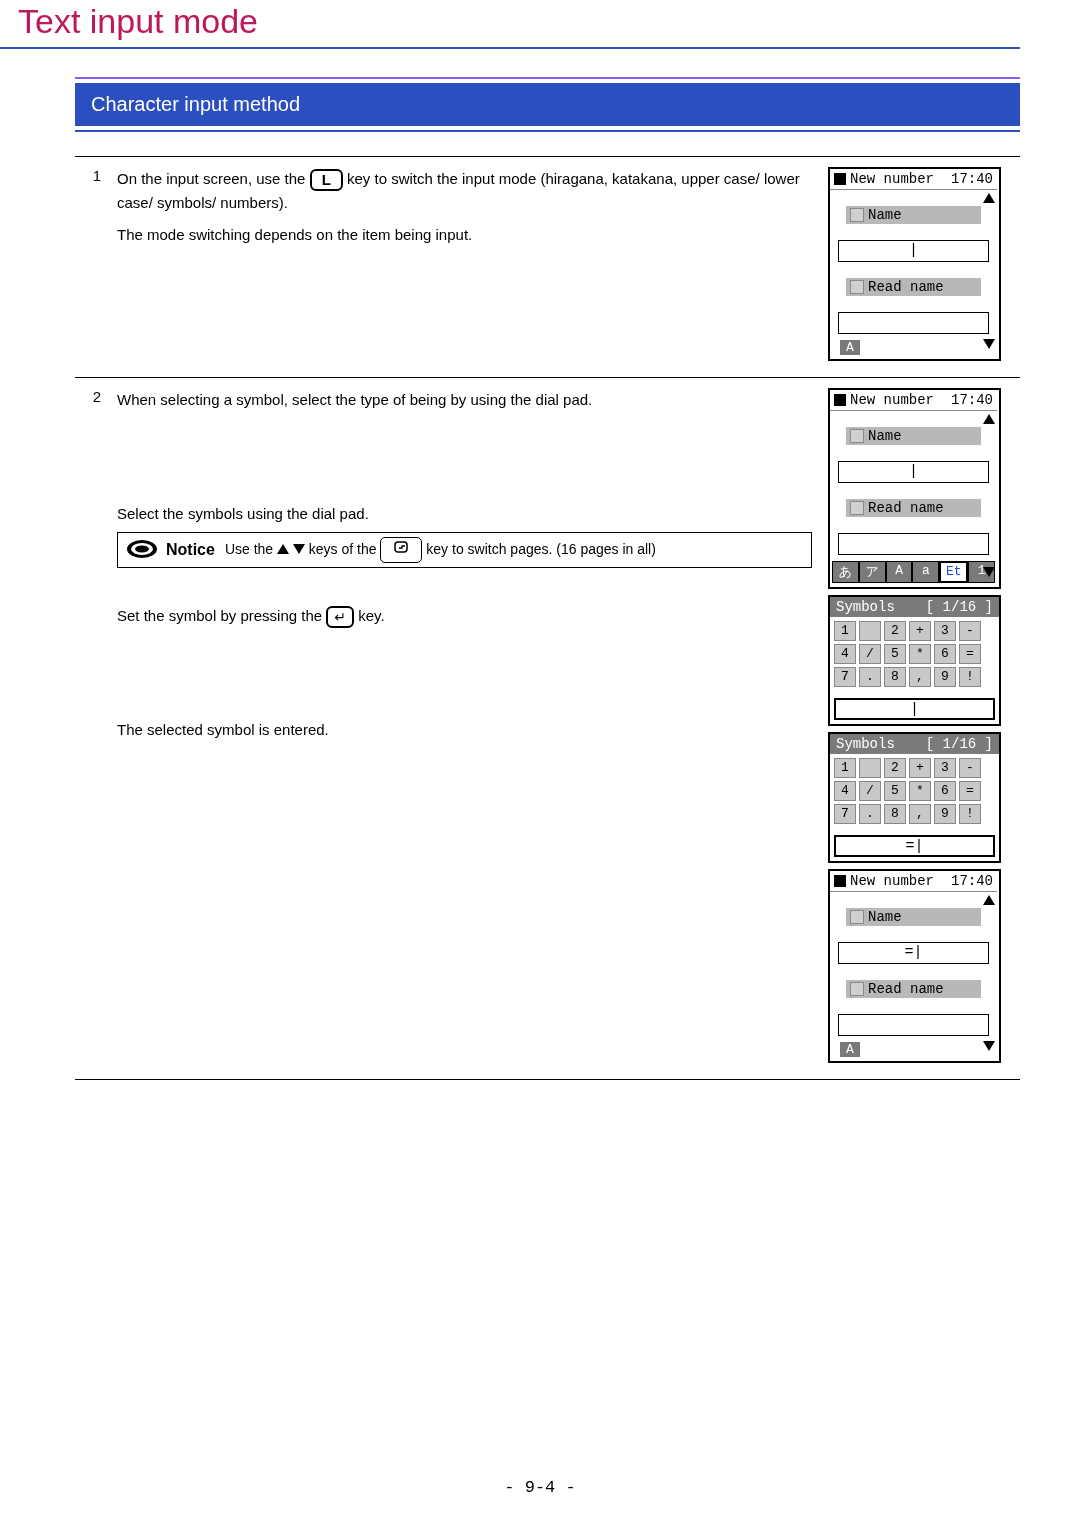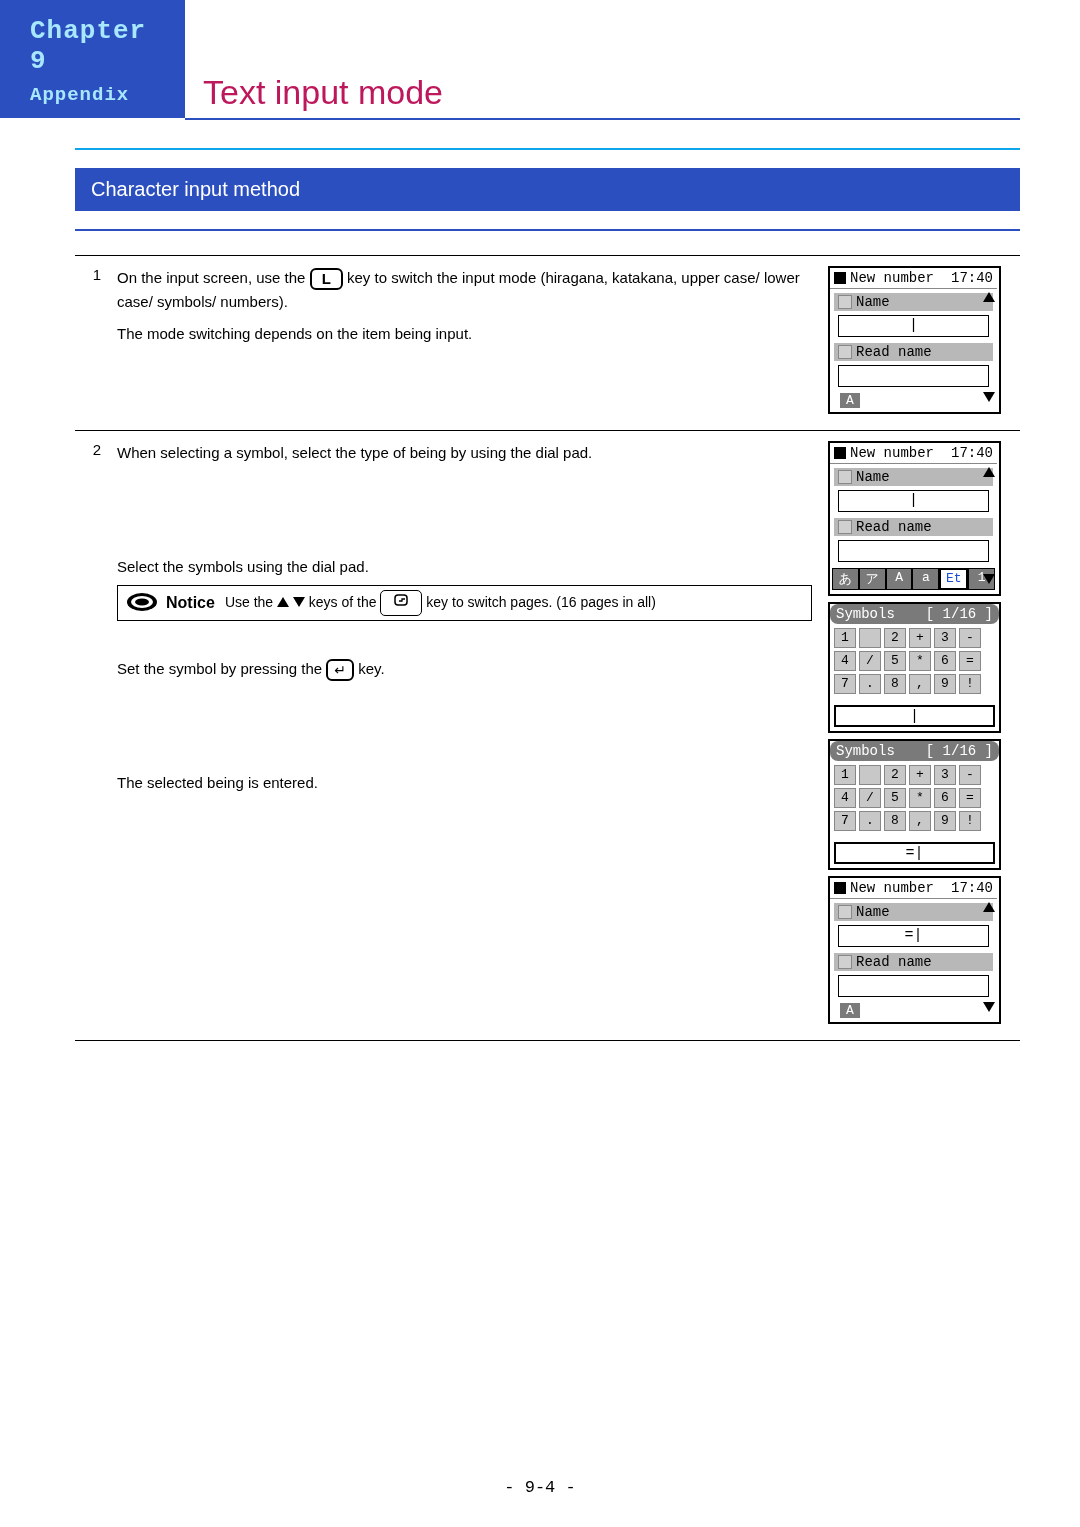--- a/index.html
+++ b/index.html
@@ -5,68 +5,64 @@
   * { margin: 0; padding: 0; box-sizing: border-box; }
   body { font-family: Arial, sans-serif; background: #fff; width: 1080px; }
   .page { width: 1080px; height: 1527px; position: relative; background: #fff; }
   .header-band { display: flex; align-items: flex-end; }
   .sidebar-box { width: 185px; height: 118px; background: #2c4fbf; padding: 16px 12px 10px 30px; }
   .chapter { font-family: 'Courier New', monospace; font-weight: bold; font-size: 26px; color: #a8e8ff; letter-spacing: 1px; }
   .appendix { font-family: 'Courier New', monospace; font-weight: bold; font-size: 19px; color: #a8e8ff; margin-top: 8px; letter-spacing: 1px; }
   .title { font-size: 34px; color: #be185d; padding: 0 0 6px 18px; border-bottom: 2px solid #2c4fbf; flex: 1; margin-right: 60px; margin-bottom: 0px; align-self: flex-end; position: relative; top: 2px;}
   .content { padding: 30px 60px 0 75px; }
   .section-head { background: #2c4fbf; color: #fff; font-size: 20px; padding: 8px 16px; border-top: 2px solid #2c4fbf; border-bottom: 2px solid #2c4fbf; }
-  .section-head-wrap { border-top: 2px solid #0ea5e9; border-bottom: 2px solid #2c4fbf; padding: 18px 0;}
+  .section-head-wrap { border-top: 2px solid #8b5cf6; border-bottom: 2px solid #2c4fbf; padding: 4px 0;}
   table.steps { width: 100%; border-collapse: collapse; margin-top: 24px; }
   table.steps td { border-top: 1px solid #000; border-bottom: 1px solid #000; padding: 10px 8px; vertical-align: top; font-size: 15px; }
   td.num { width: 34px; font-size: 20px; text-align: right; padding-right: 8px; }
   td.desc { line-height: 1.6; }
   td.shot { width: 200px; }
   .key-box { display: inline-block; border: 2px solid #000; border-radius: 6px; background: #fff; padding: 0px 10px; font-weight: bold; font-family: sans-serif; vertical-align: middle; line-height: 1.2; font-size: 15px;}
   .enter-key { display: inline-block; border: 2px solid #000; border-radius: 6px; padding: 2px 6px; vertical-align: middle; font-size: 14px; line-height: 1; }
   .notice-row { display: flex; border: 1px solid #000; padding: 4px 6px; margin: 6px 0; }
   .notice-icon { width: 36px; height: 24px; display: flex; align-items: center; justify-content: center; margin-right: 6px; }
   .notice-label { font-weight: bold; font-size: 16px; margin-right: 10px;}
   .notice-text { font-size: 14px; flex:1; }
   .tri-up, .tri-down { display:inline-block; }
   .tri-up { width:0; height:0; border-left:6px solid transparent; border-right:6px solid transparent; border-bottom:10px solid #000;}
   .tri-down { width:0; height:0; border-left:6px solid transparent; border-right:6px solid transparent; border-top:10px solid #000;}
   
   .phone { font-family: 'MS Gothic','Courier New',monospace; font-size: 14px; width: 173px; }
   .ph-frame { border: 2px solid #000; background: #fff; margin-bottom: 6px;}
   .ph-top { display:flex; justify-content: space-between; padding: 2px 4px; border-bottom:1px solid #888; }
   .ph-sq { width:12px; height:12px; background:#000; display:inline-block; margin-right:4px; vertical-align:middle;}
-  .ph-bar { background:#b8b8b8; padding:1px 4px; margin:4px; position:relative; }
+  .ph-bar { background:#b8b8b8; padding:1px 4px; margin:16px; position:relative; }
   .ph-bar-ic { display:inline-block; width:14px; height:14px; border:1px solid #888; background:#d0d0d0; margin-right:4px; vertical-align:middle;}
   .ph-field { border:1px solid #000; margin:2px 8px 6px 8px; height:22px; text-align:center; padding-top:1px; font-size:15px;}
   .ph-arrow-col { position:absolute; right:4px; top:24px; bottom:10px; width:12px; display:flex; flex-direction:column; justify-content:space-between; align-items:center;}
   .ph-wrap { position:relative; padding-right:2px;}
   .ph-badge { background:#7a7a7a; color:#fff; padding:0 6px; margin:4px auto 4px 10px; width:20px; text-align:center; font-size:13px;}
   .mode-row { display:flex; gap:0px; margin:4px 2px;}
   .mode-row span { flex:1; text-align:center; border:1px solid #000; background:#7a7a7a; color:#fff; font-size:13px; padding:1px 0;}
   .mode-row span.sel { background:#fff; color:#1d4ed8; border:2px solid #000;}
-  .sym-head { background:#7a7a7a; color:#fff; display:flex; justify-content:space-between; padding:2px 6px; font-size:14px;border-radius:8px;}
+  .sym-head { background:#7a7a7a; color:#fff; display:flex; justify-content:space-between; padding:2px 6px; font-size:14px;}
   .sym-grid { padding:4px;}
   .sym-r { display:flex; gap:3px; margin-bottom:3px;}
   .sym-c { width:22px; height:20px; background:#c8c8c8; border:1px solid #888; text-align:center; font-size:13px; line-height:18px;}
   .sym-input { border:2px solid #000; margin:4px; height:22px; text-align:center; font-size:15px; padding-top:1px;}
   .gap { height: 30px; }
   .footer { position:absolute; bottom:30px; left:0; right:0; text-align:center; font-family:'Courier New',monospace; font-size:17px; }
   .dashline { display:inline-block; border:1.5px solid #000; padding:3px 5px; border-radius:5px; vertical-align:middle; position:relative;}
   .dashline svg { display:block;}
 </style>
 </head>
 <body>
 
 <div class="page">
   <div class="header-band">
-    <div class="sidebar-box">
-      <div class="chapter">Chapter 9</div>
-      <div class="appendix">Appendix</div>
-    </div>
     <div class="title">Text input mode</div>
   </div>
 
   <div class="content">
     <div class="section-head-wrap">
       <div class="section-head">Character input method</div>
     </div>
 
     <table class="steps">
 
@@ -133,21 +129,21 @@
           </div>
           <div class="gap"></div>
           <p>
             <span>Set the symbol by pressing the </span>
             <span class="enter-key">↵</span>
             <span> key.</span>
           </p>
           <div class="gap"></div>
               <div class="gap"></div>
               <div class="gap"></div>
-          <p>The selected being is entered.</p>
+          <p>The selected symbol is entered.</p>
         </td>
         <td class="shot">
 
           <div class="phone">
             <div class="ph-frame ph-wrap">
               <div class="ph-top">
                 <span><span class="ph-sq"></span><span>New number</span></span>
                 <span>17:40</span>
               </div>
               <div class="ph-bar"><span class="ph-bar-ic"></span><span>Name</span></div>

